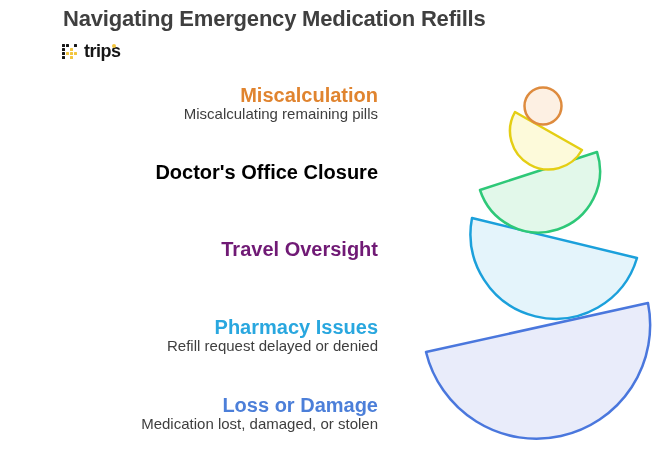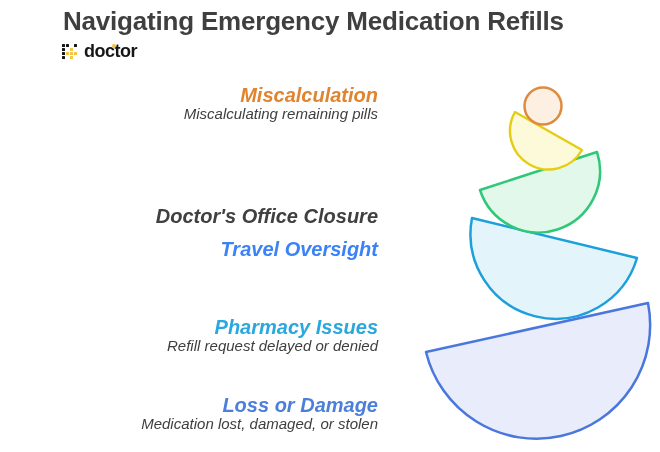--- a/index.html
+++ b/index.html
@@ -8,21 +8,21 @@
     background:#ffffff;
   }
   .canvas{
     position:relative;
     width:660px;height:452px;
     background:#ffffff;
     overflow:hidden;
   }
   .page-title{
     position:absolute;left:63px;top:6px;
-    font-size:26px;font-weight:700;line-height:1.2;
+    font-size:22px;font-weight:700;line-height:1.2;
     letter-spacing:-0.2px;color:#3F3F3F;
     white-space:nowrap;
   }
   .logo{
     position:absolute;left:62px;top:42px;
     display:flex;align-items:center;gap:7px;
   }
   .logo-grid{
     display:grid;
     grid-template-columns:repeat(4,3px);
@@ -39,21 +39,20 @@
     color:#161616;line-height:1;
   }
   .logo-dot{
     position:absolute;left:28px;top:1.5px;
     width:4px;height:4px;border-radius:50%;
     background:#F2C53D;
   }
   .row{
     position:absolute;right:282px;width:320px;
     text-align:right;
-    font-style:italic;
   }
   .row-title{
     font-size:20px;font-weight:700;line-height:1.05;
     white-space:nowrap;
   }
   .row-sub{
     font-size:15px;font-weight:400;line-height:1.1;
     color:#3E3E3E;white-space:nowrap;
   }
   .row-1{top:85px;}
@@ -85,44 +84,44 @@
       <div class="c k"></div>
         <div class="c y"></div>
         <div class="c y"></div>
         <div class="c y"></div>
       <div class="c k"></div>
         <div class="c e"></div>
         <div class="c y"></div>
         <div class="c e"></div>
     </div>
     <div class="logo-text">
-      <span>doctor</span>
+      <span>trips</span>
       <span class="logo-dot"></span>
     </div>
   </div>
 
   <svg class="funnel-svg" viewBox="0 0 660 452">
     <path d="M 426 352 A 113.7 113.7 0 0 0 648 303 Z" stroke-width="2.5" stroke-linejoin="round" fill="#E9ECFA" stroke="#4A77DD"></path>
     <path d="M 472 218 A 85 85 0 0 0 637 258 Z" stroke-width="2.5" stroke-linejoin="round" fill="#E4F4FB" stroke="#1BA0DB"></path>
     <path d="M 480 190 A 61.5 61.5 0 0 0 597 152 Z" stroke-width="2.5" stroke-linejoin="round" fill="#E2F8EA" stroke="#2EC878"></path>
     <path d="M 515 112 A 38.5 38.5 0 0 0 582 150 Z" stroke-width="2.5" stroke-linejoin="round" fill="#FDFADA" stroke="#E4CE14"></path>
     <circle cx="543" cy="106" r="18.5" stroke-width="2.5" fill="#FDF0E3" stroke="#DE8B3E"></circle>
   </svg>
 
   <div class="row row-1">
     <div class="row-title" style="color: rgb(224, 132, 47);">Miscalculation</div>
     <div class="row-sub">Miscalculating remaining pills</div>
   </div>
 
   <div class="row row-2">
-    <div class="row-title" style="color: #404040; margin-top: 44px;">Doctor's Office Closure</div>
+    <div class="row-title" style="color: #000000;">Doctor's Office Closure</div>
   </div>
 
   <div class="row row-3">
-    <div class="row-title" style="color: #3b82f6;">Travel Oversight</div>
+    <div class="row-title" style="color: #701a75;">Travel Oversight</div>
   </div>
 
   <div class="row row-4">
     <div class="row-title" style="color: rgb(41, 167, 223);">Pharmacy Issues</div>
     <div class="row-sub">Refill request delayed or denied</div>
   </div>
 
   <div class="row row-5">
     <div class="row-title" style="color: rgb(76, 127, 217);">Loss or Damage</div>
     <div class="row-sub">Medication lost, damaged, or stolen</div>

